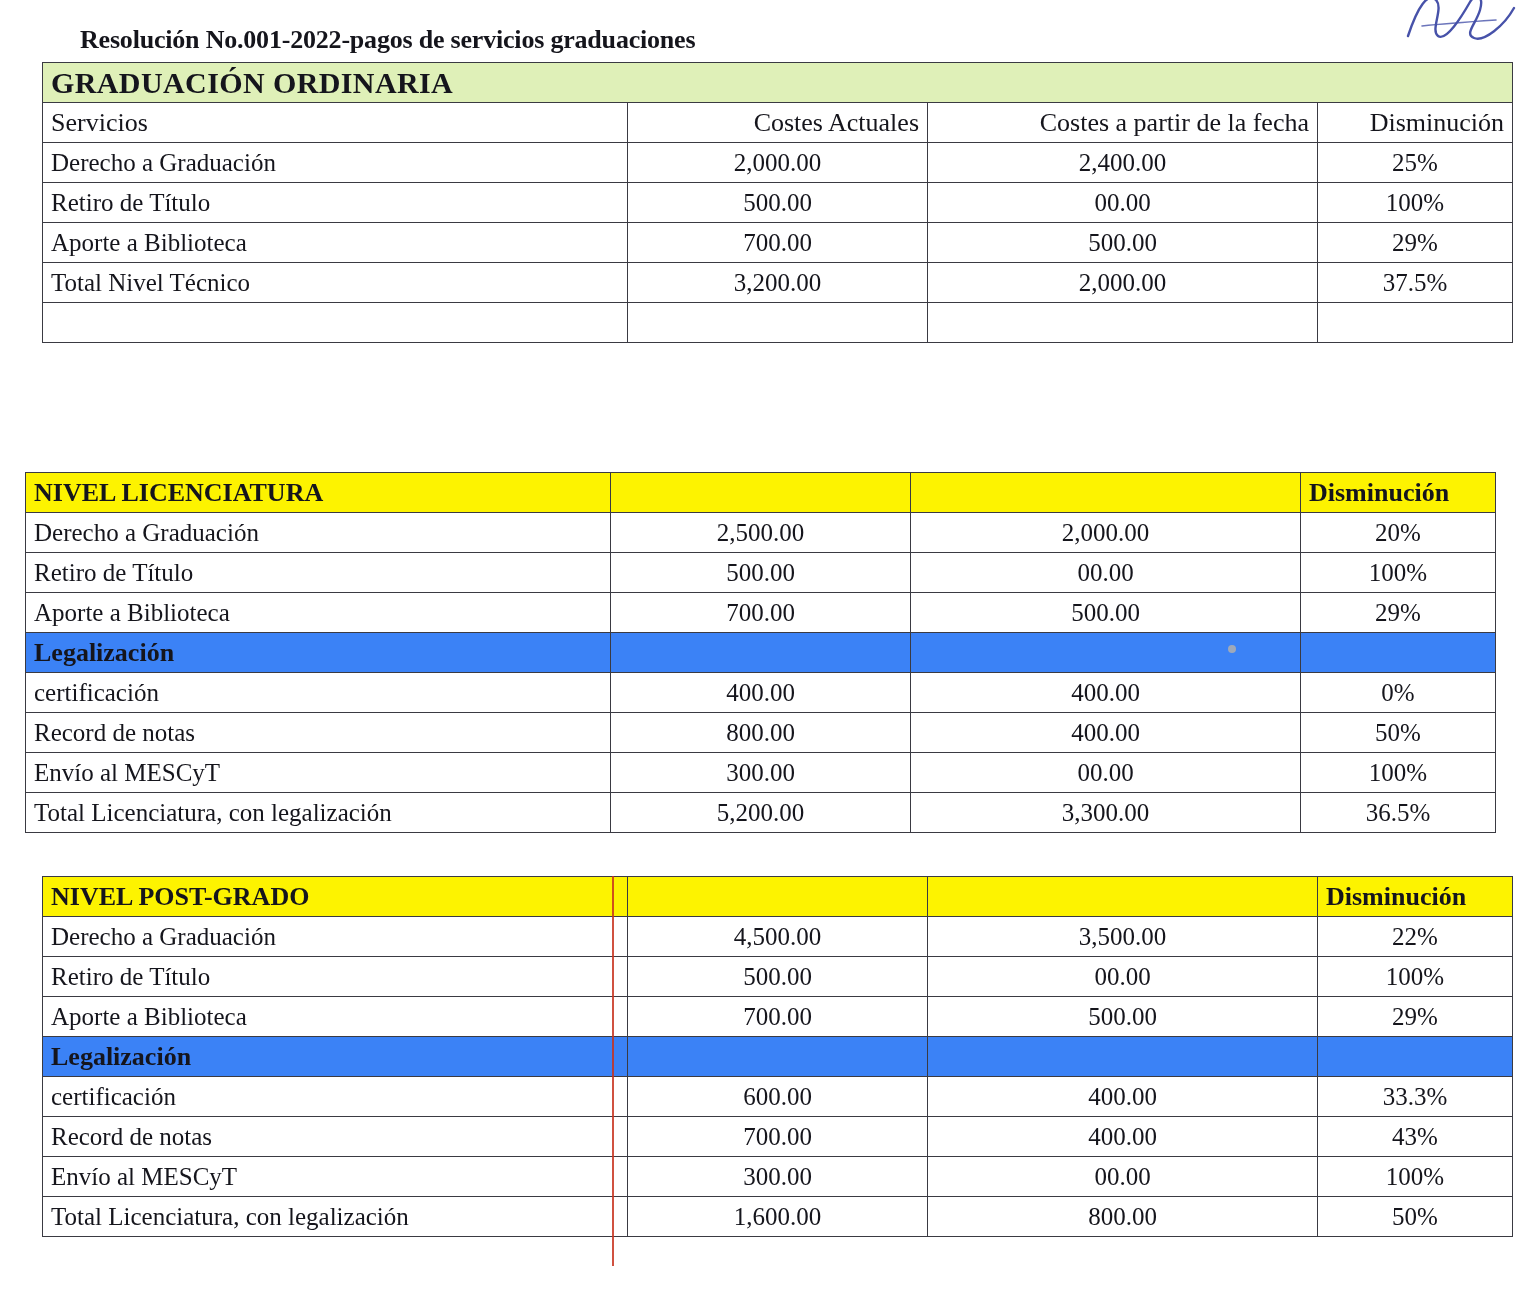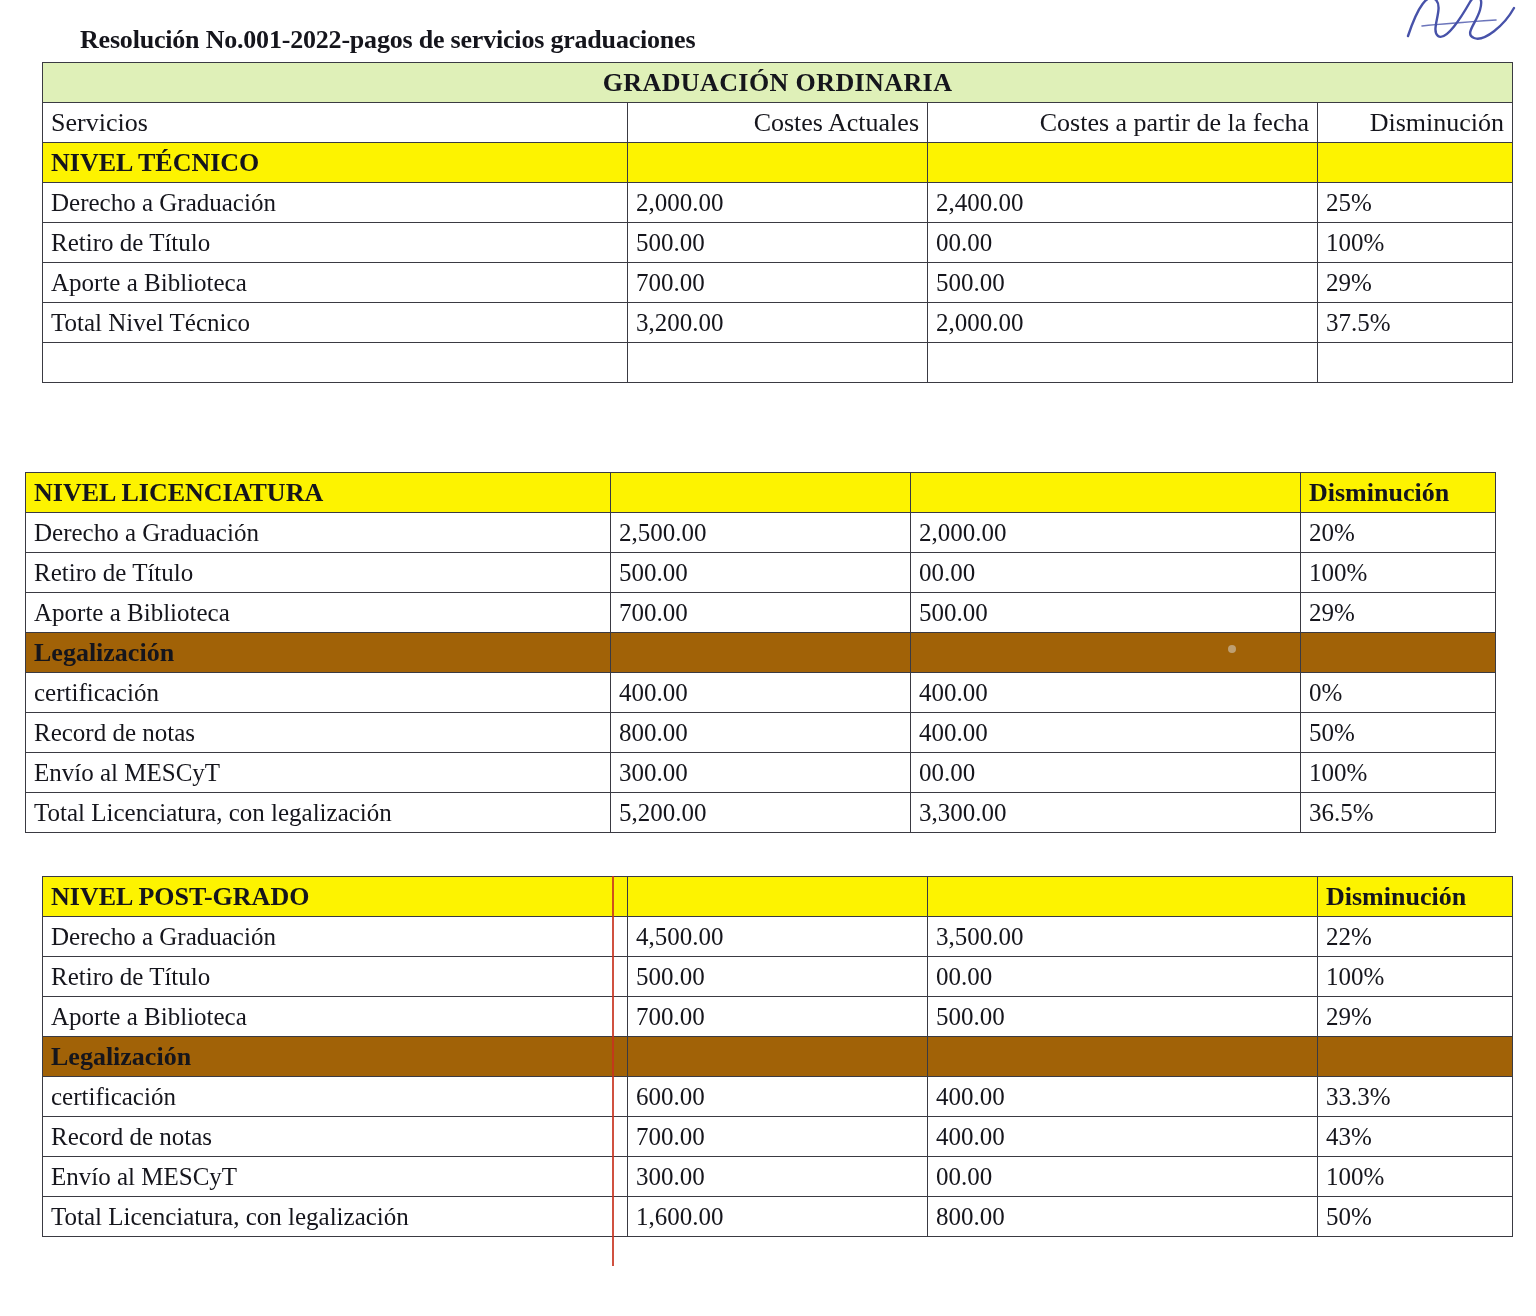--- a/index.html
+++ b/index.html
@@ -59,39 +59,39 @@
     box-sizing: border-box;
     overflow: hidden;
     white-space: nowrap;
   }
 
   .c-service { width: 585px; }
   .c-actual  { width: 300px; }
   .c-new     { width: 390px; }
   .c-dis     { width: 195px; }
 
-  .num { text-align: left; padding-right: 10px; }
+  .num { text-align: center; padding-right: 10px; }
   .ctr { text-align: right; }
   .bold { font-weight: normal; }
   .indent { padding-left: 70px; }
 
   .band-green {
     background: #dff0b8;
   }
   .band-yellow {
     background: #fdf300;
   }
   .band-lightgreen {
-    background: #a16207;
+    background: #3b82f6;
   }
 
   .banner {
-    font-size: 26px;
+    font-size: 30px;
     font-weight: bold;
-    text-align: center;
+    text-align: left;
     letter-spacing: .4px;
     height: 58px;
   }
 
   .head-cell {
     font-size: 26px;
     font-weight: normal;
     height: 52px;
   }
 
@@ -153,26 +153,20 @@
       <tr>
         <td class="banner band-green" colspan="4">GRADUACIÓN ORDINARIA</td>
       </tr>
       <tr>
         <td class="head-cell">Servicios</td>
         <td class="head-cell ctr">Costes Actuales</td>
         <td class="head-cell ctr">Costes a partir de la fecha</td>
         <td class="head-cell ctr">Disminución</td>
       </tr>
       <tr>
-        <td class="section-label band-yellow xtall">NIVEL TÉCNICO</td>
-        <td class="band-yellow xtall"></td>
-        <td class="band-yellow xtall"></td>
-        <td class="band-yellow xtall"></td>
-      </tr>
-      <tr>
         <td>Derecho a Graduación</td>
         <td class="num">2,000.00</td>
         <td class="num">2,400.00</td>
         <td class="num">25%</td>
       </tr>
       <tr>
         <td>Retiro de Título</td>
         <td class="num">500.00</td>
         <td class="num">00.00</td>
         <td class="num">100%</td>

